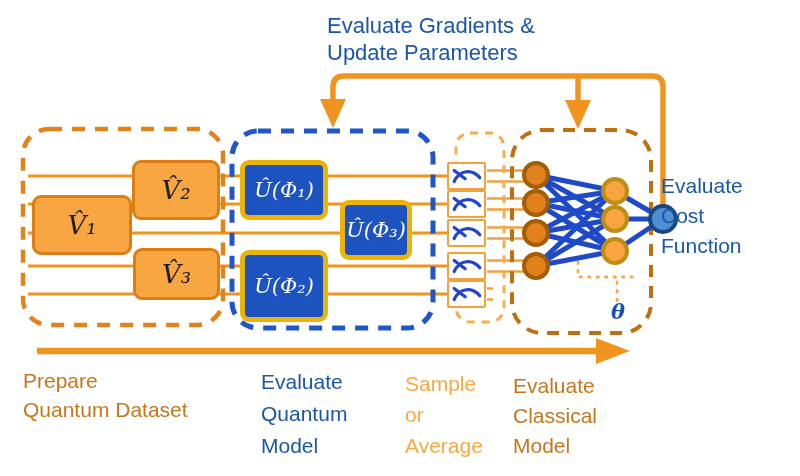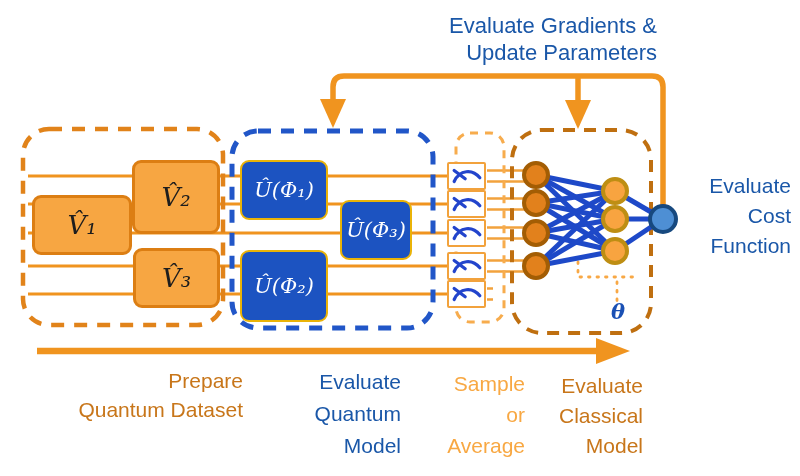--- a/index.html
+++ b/index.html
@@ -2,33 +2,33 @@
 <html><head>
 <meta charset="utf-8">
 <style>
   html,body{margin:0;padding:0;background:#ffffff;}
   #canvas{
     position:relative;width:800px;height:476px;background:#ffffff;overflow:hidden;
     font-family:"Liberation Sans",sans-serif;
   }
   #underlay{position:absolute;left:0;top:0;}
   .label{
-    position:absolute;text-align:right;white-space:pre-line;
+    position:absolute;text-align:left;white-space:pre-line;
     font-family:"Liberation Sans",sans-serif;
   }
   .blue-text{color:#1A57A8;}
   .dkorange-text{color:#C8761A;}
   .ltorange-text{color:#F8A843;}
   .gate{
     position:absolute;display:flex;align-items:center;justify-content:center;
     border-radius:9px;box-sizing:border-box;
     font-family:"DejaVu Serif",serif;font-style:italic;
   }
   .gate-v{background:#F7A642;border:3px solid #DC7E13;color:#1d1d1d;font-size:26px;}
-  .gate-u{background:#1C53C1;border:2px solid #eab308;color:#ffffff;font-size:21px;}
+  .gate-u{background:#1C53C1;border:5px solid #eab308;color:#ffffff;font-size:21px;}
   .meter{
     position:absolute;left:447px;width:39px;height:28px;background:#ffffff;
     border:2px solid #F2A23C;border-radius:2px;box-sizing:border-box;
     display:flex;align-items:center;justify-content:center;
   }
 </style>
 </head>
 <body>
 
 <div id="canvas">
@@ -103,24 +103,24 @@
       <circle cx="615" cy="251" r="12" fill="#F8A440" stroke="#BE8E13" stroke-width="4"></circle>
       <circle cx="663" cy="219" r="13" fill="#4E8FD4" stroke="#17497F" stroke-width="4"></circle>
     </g>
 
     <text x="618" y="319" text-anchor="middle" fill="#1A50B4" font-family="DejaVu Serif, serif" font-style="italic" font-weight="bold" font-size="21">θ</text>
   </svg>
 
   <div class="gate gate-v" style="left:32px;top:195px;width:100px;height:60px;">
     <span>V̂₁</span>
   </div>
-  <div class="gate gate-v" style="left:132px;top:160px;width:88px;height:74px;">
+  <div class="gate gate-v" style="left:132px;top:160px;width:88px;height:60px;">
     <span>V̂₂</span>
   </div>
-  <div class="gate gate-v" style="left:133px;top:248px;width:87px;height:60px;">
+  <div class="gate gate-v" style="left:133px;top:248px;width:87px;height:52px;">
     <span>V̂₃</span>
   </div>
 
   <div class="gate gate-u" style="left:240px;top:160px;width:88px;height:60px;">
     <span>Û(Φ₁)</span>
   </div>
   <div class="gate gate-u" style="left:340px;top:200px;width:72px;height:60px;">
     <span>Û(Φ₃)</span>
   </div>
   <div class="gate gate-u" style="left:240px;top:250px;width:88px;height:72px;">

